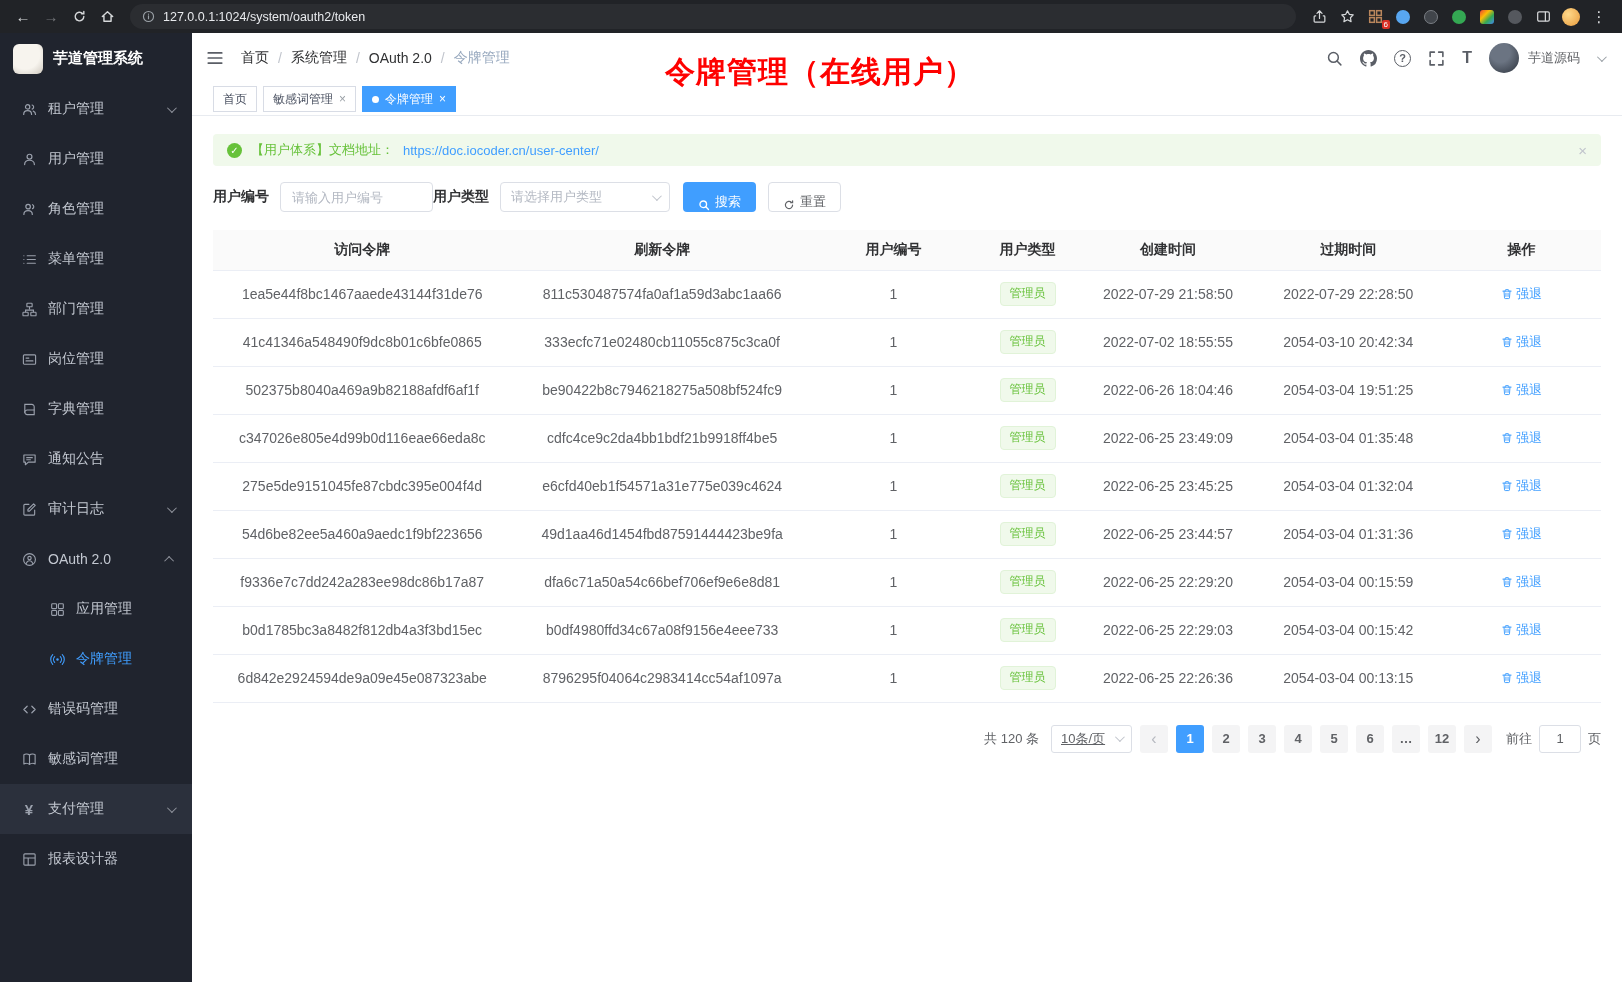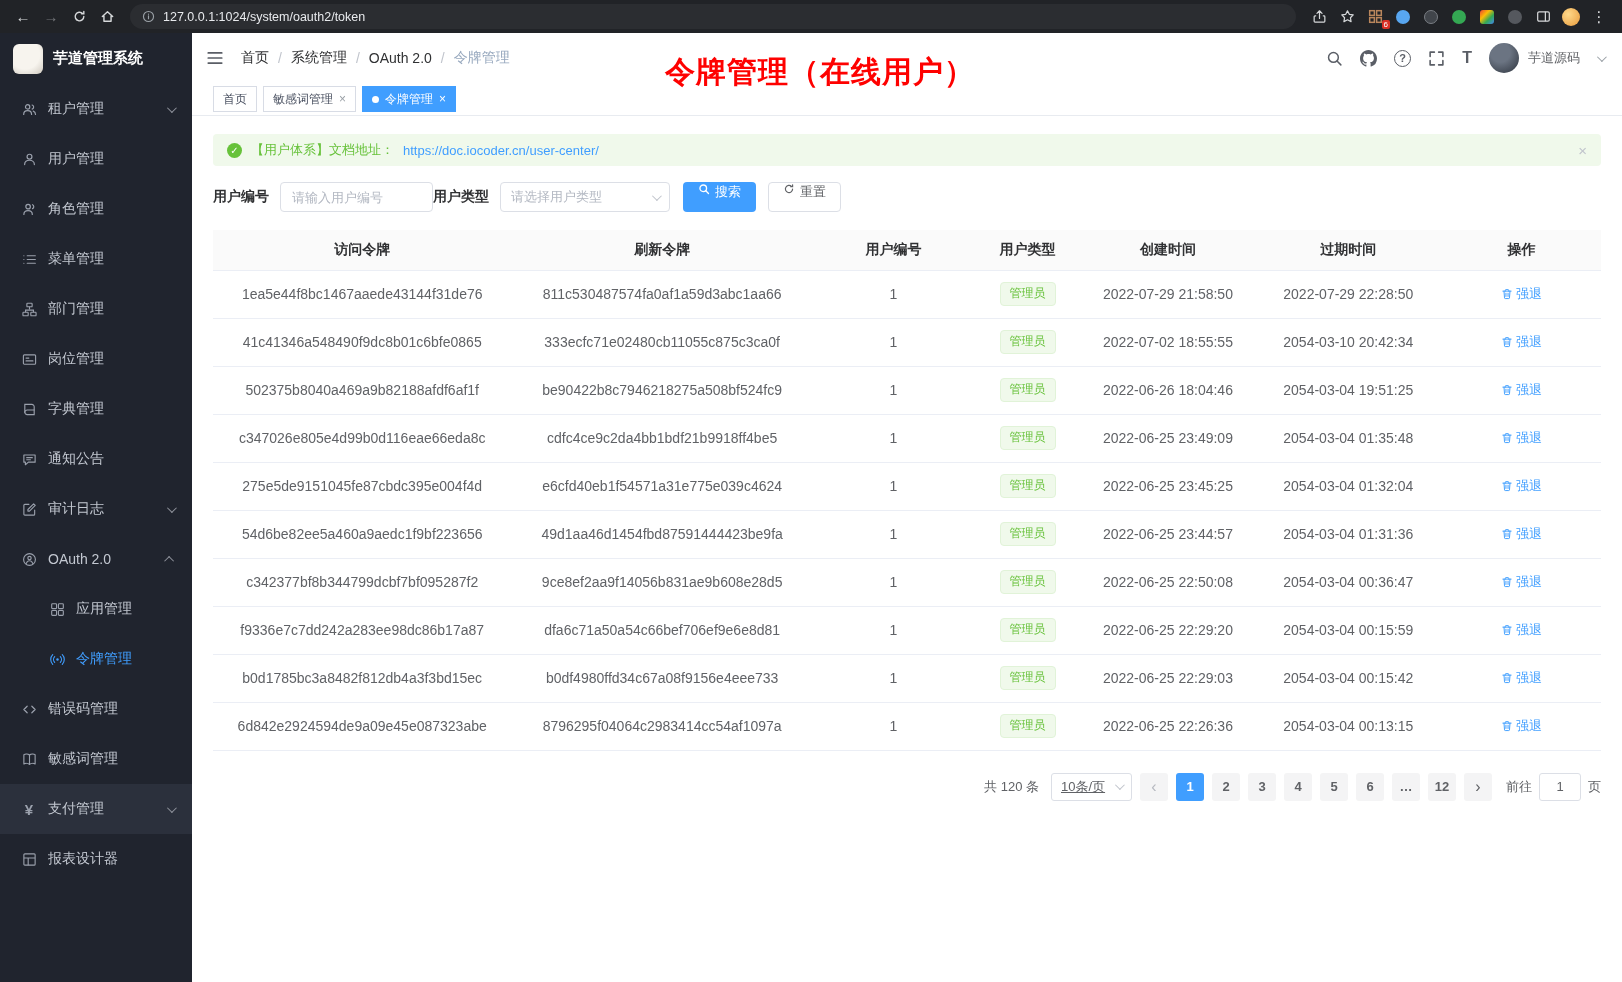--- a/index.html
+++ b/index.html
@@ -66,21 +66,21 @@
   .check { width:15px; height:15px; border-radius:50%; background:#67c23a; color:#fff; font-size:10px; display:flex; align-items:center; justify-content:center; flex:none; }
   .alert a { color:#409eff; text-decoration:none; cursor:pointer; }
   .alert .close { position:absolute; right:14px; color:#c0c4cc; font-size:15px; cursor:pointer; }
 
   .filters { display:flex; align-items:center; margin-top:16px; font-size:14px; }
   .flabel { font-weight:700; color:#303133; margin-right:11px; }
   .finput { width:153px; height:30px; border:1px solid #dcdfe6; border-radius:4px; padding:0 11px; font-size:13px; color:#606266; outline:none; }
   .finput::placeholder { color:#b3b8c2; }
   .fselect { width:170px; height:30px; border:1px solid #dcdfe6; border-radius:4px; padding:0 10px; display:flex; align-items:center; justify-content:space-between; color:#b3b8c2; font-size:13px; cursor:pointer; margin-right:13px; }
   .fselect .chev { color:#c0c4cc; }
-  .btn { height:30px; border-radius:4px; font-size:13px; display:inline-flex; align-items:flex-start; gap:5px; padding:0 14px; cursor:pointer; border:1px solid transparent; }
+  .btn { height:30px; border-radius:4px; font-size:13px; display:inline-flex; align-items:flex-end; gap:5px; padding:0 14px; cursor:pointer; border:1px solid transparent; }
   .btn svg { width:12px; height:12px; }
   .btn-search { background:#409eff; color:#fff; margin-right:12px; }
   .btn-reset { background:#fff; border-color:#dcdfe6; color:#606266; }
 
   table { width:100%; border-collapse:collapse; margin-top:18px; font-size:14px; table-layout:fixed; }
   thead th { height:40px; background:#fafafa; color:#303133; font-weight:700; border-bottom:1px solid #ebeef5; text-align:center; }
   tbody td { height:48px; color:#606266; border-bottom:1px solid #ebeef5; text-align:center; white-space:nowrap; overflow:hidden; }
   th:nth-child(1), td:nth-child(1) { width:287px; }
   th:nth-child(2), td:nth-child(2) { width:290px; }
   th:nth-child(3), td:nth-child(3) { width:155px; }
@@ -524,36 +524,20 @@
             <td>
               <span class="action-link">
                 <svg viewBox="0 0 16 16" fill="none" stroke="currentColor" stroke-width="1.3" stroke-linecap="round" stroke-linejoin="round">
                     <path d="M2.5 4.2h11M5.7 4.2V3a.8.8 0 0 1 .8-.8h3a.8.8 0 0 1 .8.8v1.2M4 4.2l.7 9a1 1 0 0 0 1 .9h4.6a1 1 0 0 0 1-.9l.7-9M6.6 7v4.3M9.4 7v4.3"></path>
                   </svg>
                 <span>强退</span>
               </span>
             </td>
           </tr>
             <tr>
-            <td>c342377bf8b344799dcbf7bf095287f2</td>
-            <td>9ce8ef2aa9f14056b831ae9b608e28d5</td>
-            <td>1</td>
-            <td><span class="tag-admin">管理员</span></td>
-            <td>2022-06-25 22:50:08</td>
-            <td>2054-03-04 00:36:47</td>
-            <td>
-              <span class="action-link">
-                <svg viewBox="0 0 16 16" fill="none" stroke="currentColor" stroke-width="1.3" stroke-linecap="round" stroke-linejoin="round">
-                    <path d="M2.5 4.2h11M5.7 4.2V3a.8.8 0 0 1 .8-.8h3a.8.8 0 0 1 .8.8v1.2M4 4.2l.7 9a1 1 0 0 0 1 .9h4.6a1 1 0 0 0 1-.9l.7-9M6.6 7v4.3M9.4 7v4.3"></path>
-                  </svg>
-                <span>强退</span>
-              </span>
-            </td>
-          </tr>
-            <tr>
             <td>f9336e7c7dd242a283ee98dc86b17a87</td>
             <td>dfa6c71a50a54c66bef706ef9e6e8d81</td>
             <td>1</td>
             <td><span class="tag-admin">管理员</span></td>
             <td>2022-06-25 22:29:20</td>
             <td>2054-03-04 00:15:59</td>
             <td>
               <span class="action-link">
                 <svg viewBox="0 0 16 16" fill="none" stroke="currentColor" stroke-width="1.3" stroke-linecap="round" stroke-linejoin="round">
                     <path d="M2.5 4.2h11M5.7 4.2V3a.8.8 0 0 1 .8-.8h3a.8.8 0 0 1 .8.8v1.2M4 4.2l.7 9a1 1 0 0 0 1 .9h4.6a1 1 0 0 0 1-.9l.7-9M6.6 7v4.3M9.4 7v4.3"></path>

